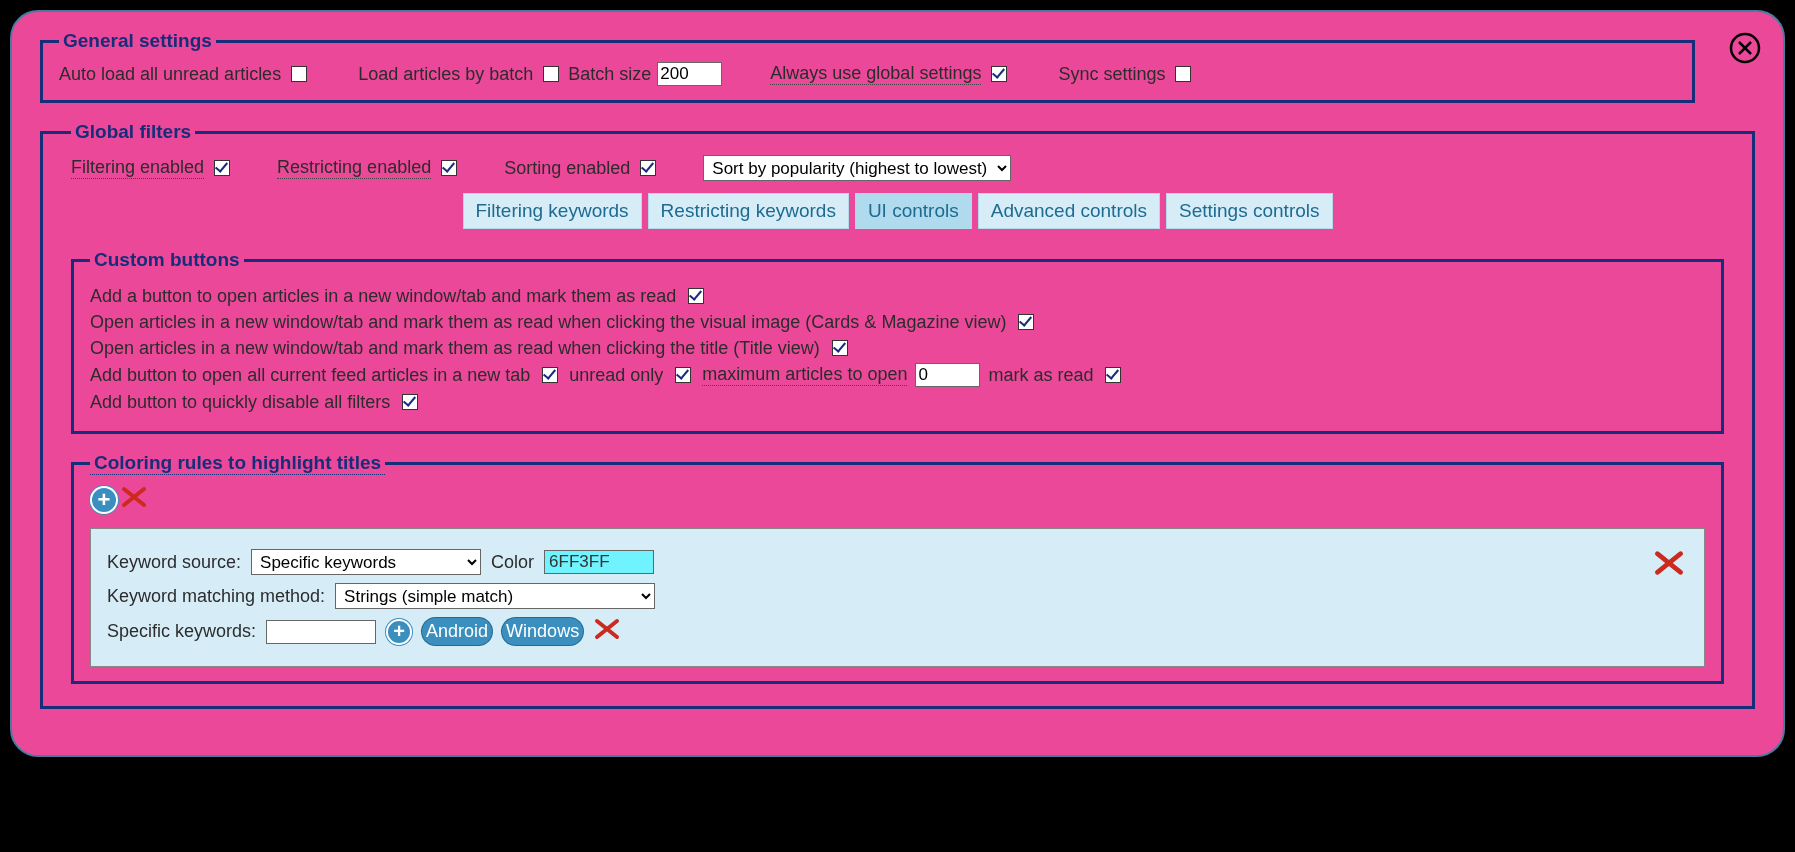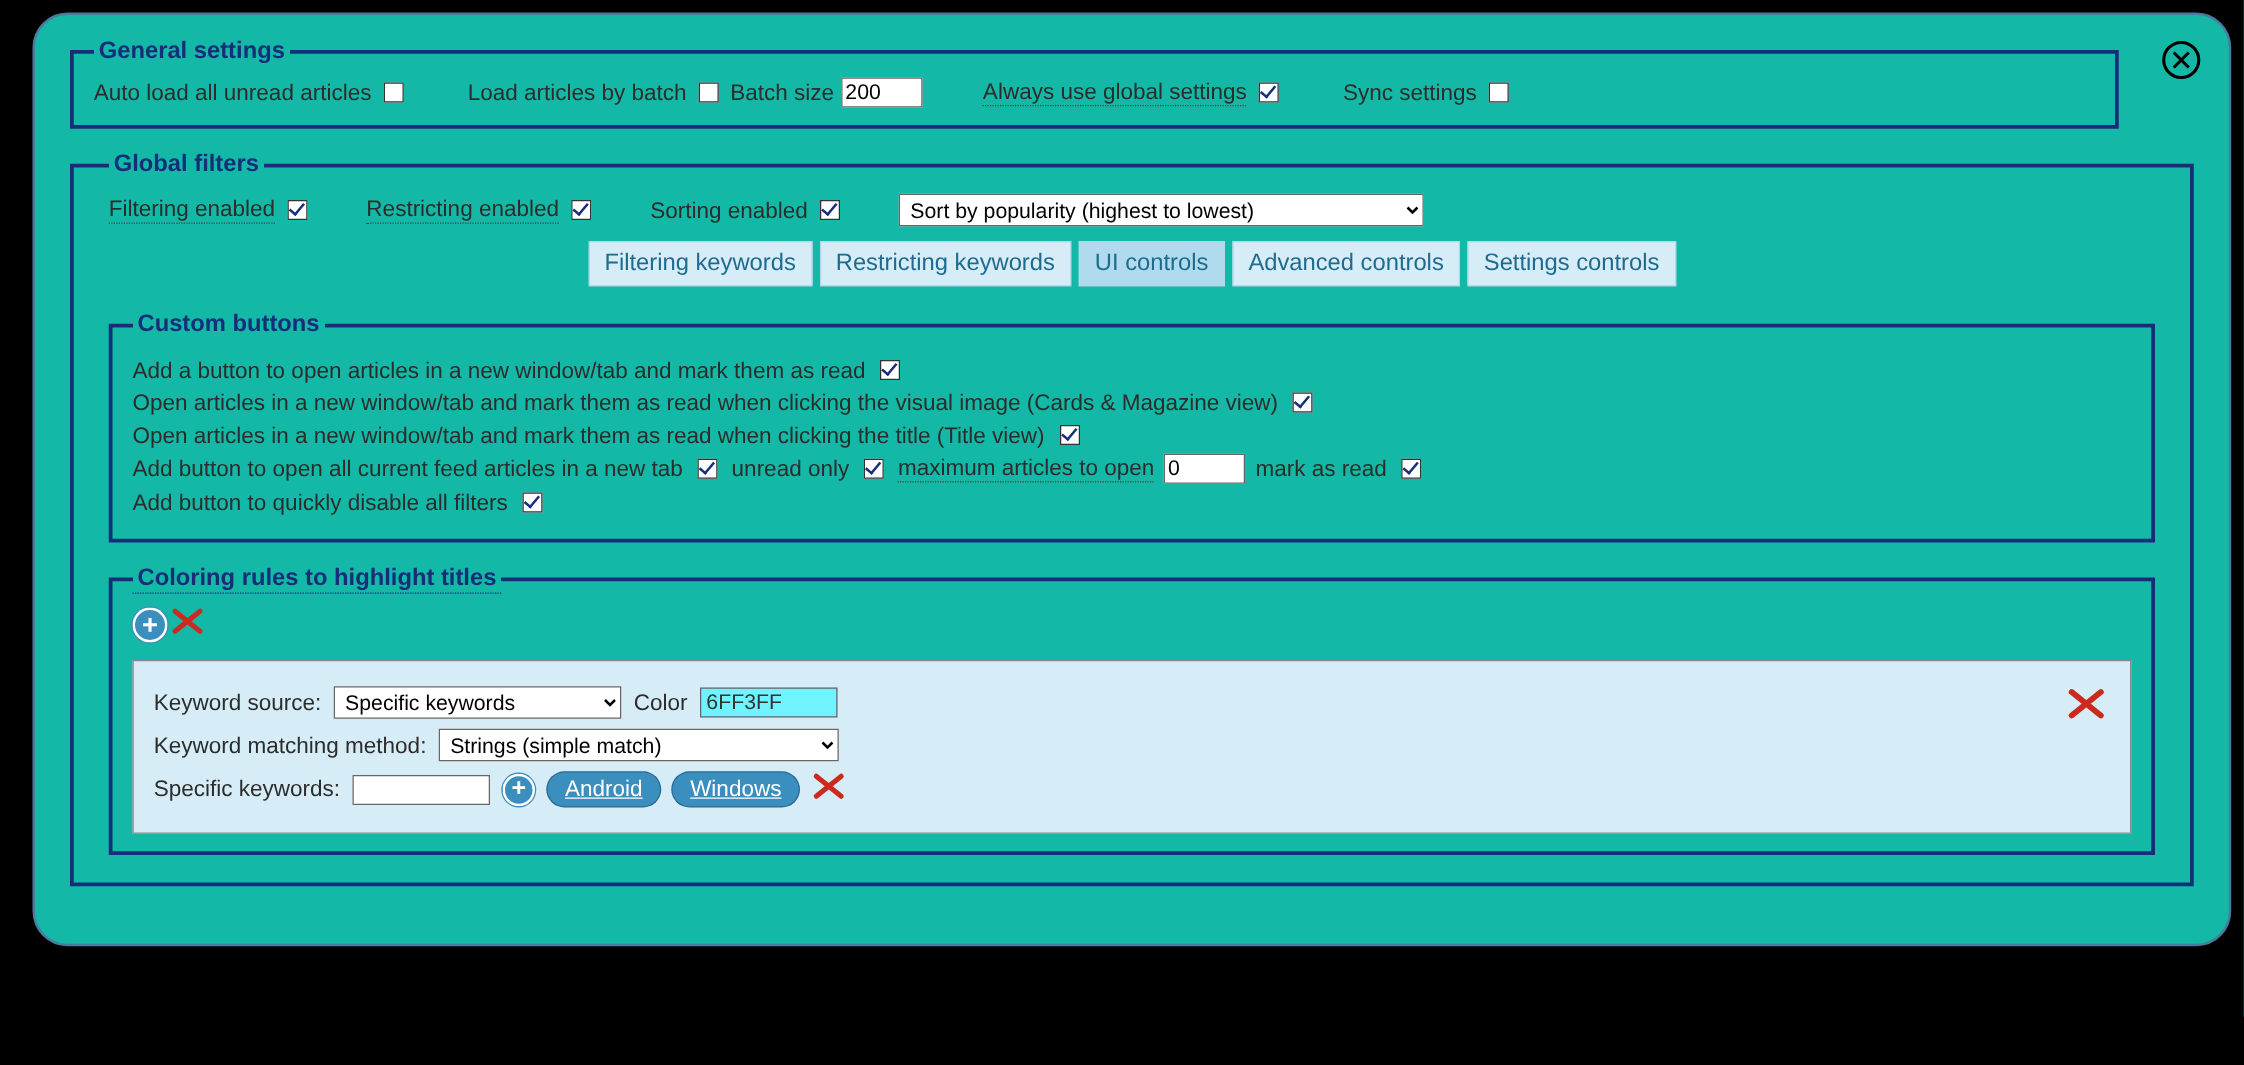--- a/index.html
+++ b/index.html
@@ -5,26 +5,25 @@
   * { box-sizing: border-box; }
   body {
     margin: 0;
     padding: 10px;
     background: #000;
     font-family: Arial, Helvetica, sans-serif;
     font-size: 18px;
     color: #2c2c2c;
   }
   .panel {
-    background: #14b8a6;
+    background: #ec4899;
     border: 2px solid #4a7a9e;
     border-radius: 28px;
     padding: 18px 28px 28px 28px;
     position: relative;
-    margin-left: 16px;
   }
   .close-btn {
     position: absolute;
     top: 20px;
     right: 22px;
     width: 32px;
     height: 32px;
     cursor: pointer;
   }
   .close-btn svg { width: 32px; height: 32px; }
@@ -55,21 +54,21 @@
     content:""; position:absolute; left:3px; top:-1px;
     width:5px; height:10px; border:solid #162d7a;
     border-width:0 2.5px 2.5px 0; transform:rotate(40deg);
   }
   input[type=number] {
     width:65px; height:24px; font-size:17px; border:1px solid #666; padding:1px 2px;
   }
   select {
     font-size:17px; height:26px; border:1px solid #666; background:#fff; padding:0 4px;
   }
-  select.sort { width:420px; }
+  select.sort { width:308px; }
   select.mark { width:88px; }
   select.ksource { width:230px; }
   select.kmatch { width:320px; }
   .tabbar {
     display:flex; justify-content:center; gap:6px; margin:6px 0 20px 0;
   }
   .tab {
     border:1px solid #b4d9eb; padding:6px 12px;
     color:#1e6b8f; font-size:19px; cursor:pointer; background:#d6edf8;
   }
@@ -89,24 +88,23 @@
     margin-top:14px; position:relative;
   }
   .rule-box .delete-rule { position:absolute; right:18px; top:20px; }
   .rule-line { display:flex; align-items:center; gap:10px; margin:8px 0; flex-wrap:wrap; }
   .color-input {
     width:110px; height:24px; border:1px solid #666;
     background:#6FF3FF; color:#333; padding:1px 4px; font-size:17px;
   }
   .kw-input { width:110px; height:24px; border:1px solid #666; background:#fff; }
   .pill {
-    display:inline-block; padding:3px 14px; border-radius:14px;
+    display:inline-block; padding:3px 4px; border-radius:14px;
     background:#3a8fbf; color:#fff; font-size:18px;
     box-shadow:0 0 0 1px #286a8e;
-    text-decoration:underline;
   }
   .inline-group { display:inline-flex; align-items:center; gap:6px; }
 </style>
 </head>
 <body>
 
 <div class="panel">
 
   <div class="close-btn">
     <svg viewBox="0 0 32 32">

